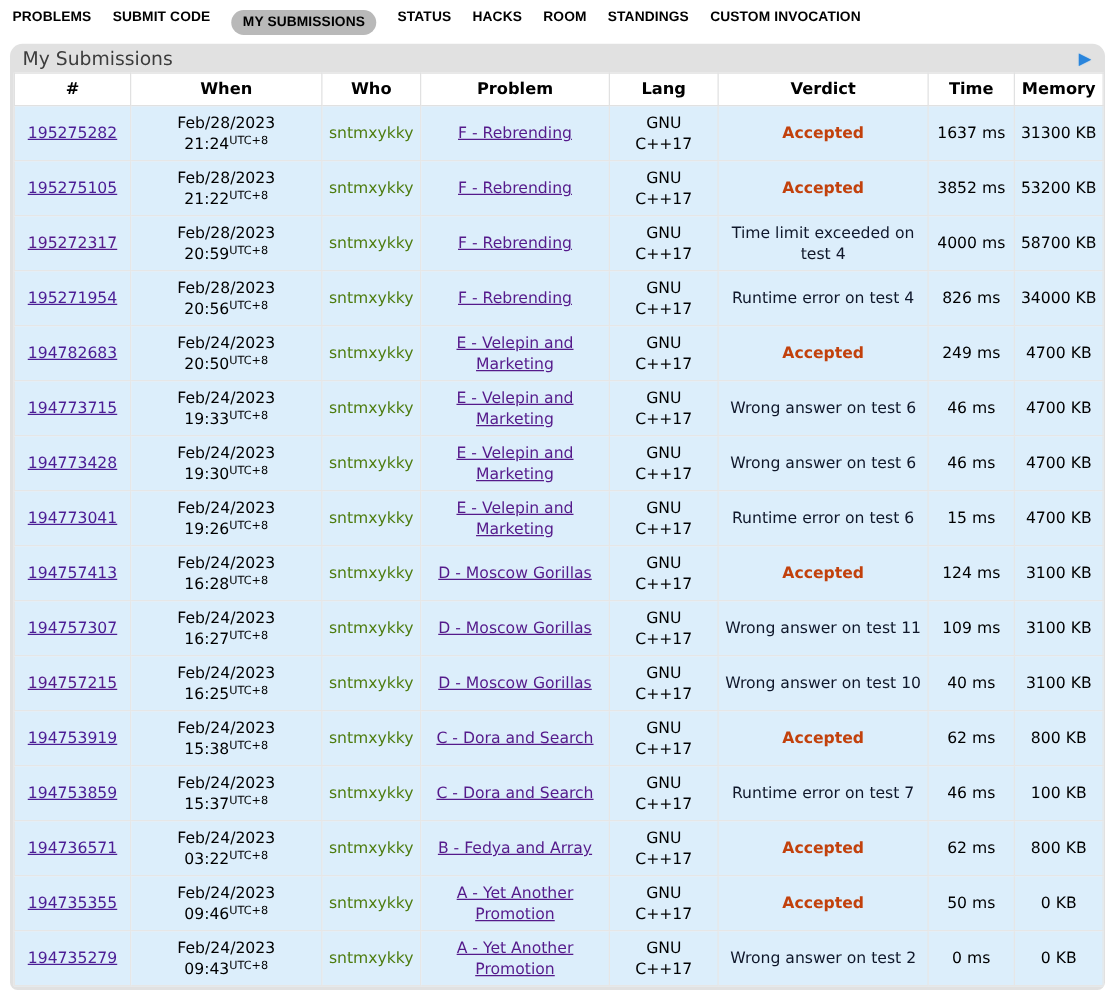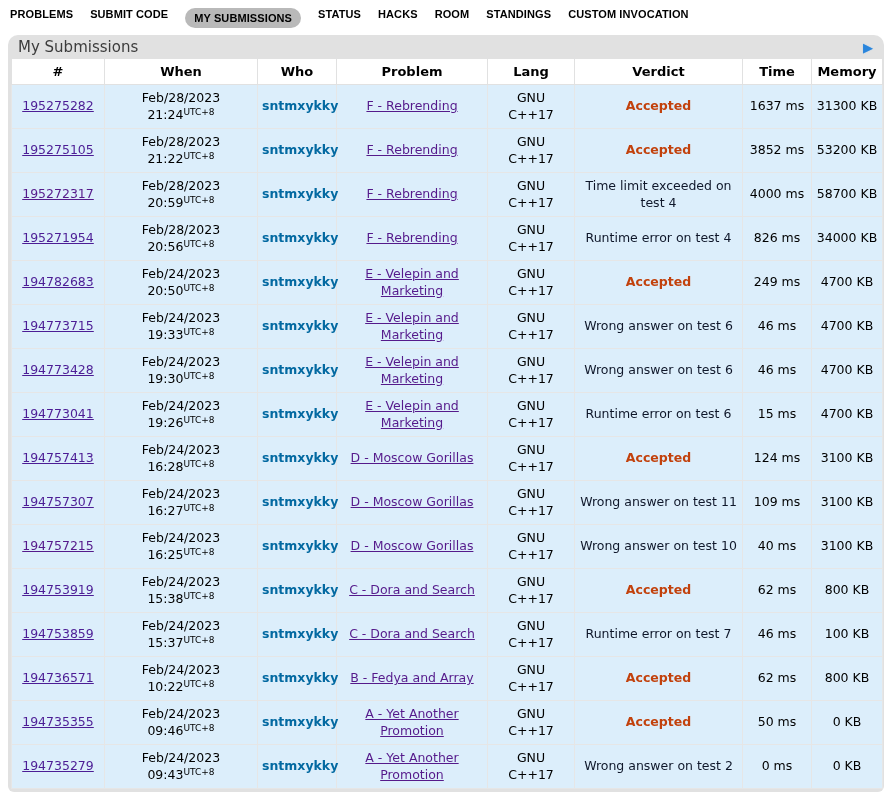--- a/index.html
+++ b/index.html
@@ -87,22 +87,22 @@
   a.sub-id {
     color: #4c1d95;
     text-decoration: underline;
   }
   a.sub-id.visited { color: #551a8b; }
   a.problem-link {
     color: #551a8b;
     text-decoration: underline;
   }
   .who {
-    color: #0369a1;
-    font-weight: bold;
+    color: #4d7c0f;
+    font-weight: normal;
   }
   .tz {
     font-size: 9px;
     position: relative;
     top: -4px;
   }
   .lang-wrap {
     max-width: 52px;
     margin: 0 auto;
   }
@@ -451,21 +451,21 @@
     </td>
     <td>46 ms</td>
     <td>100 KB</td>
   </tr>
         <tr>
     <td>
       <a href="#" class="sub-id">194736571</a>
     </td>
     <td>
       <div>Feb/24/2023</div>
-      <div><span>10:22</span><span class="tz">UTC+8</span></div>
+      <div><span>03:22</span><span class="tz">UTC+8</span></div>
     </td>
     <td>
       <span class="who">sntmxykky</span>
     </td>
     <td>
       <a href="#" class="problem-link">B - Fedya and Array</a>
     </td>
     <td>
       <div class="lang-wrap">GNU C++17</div>
     </td>

